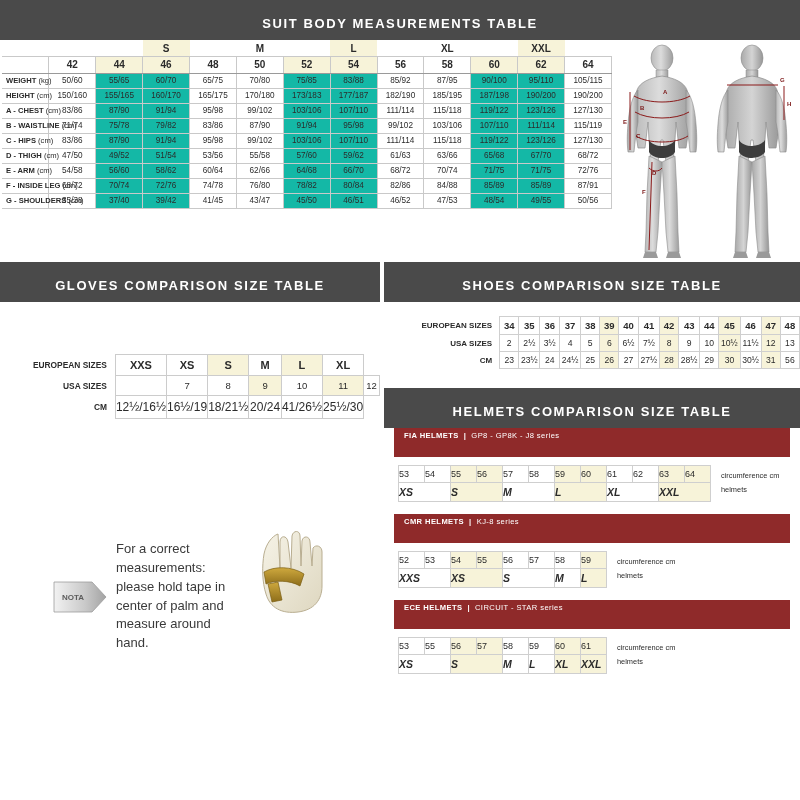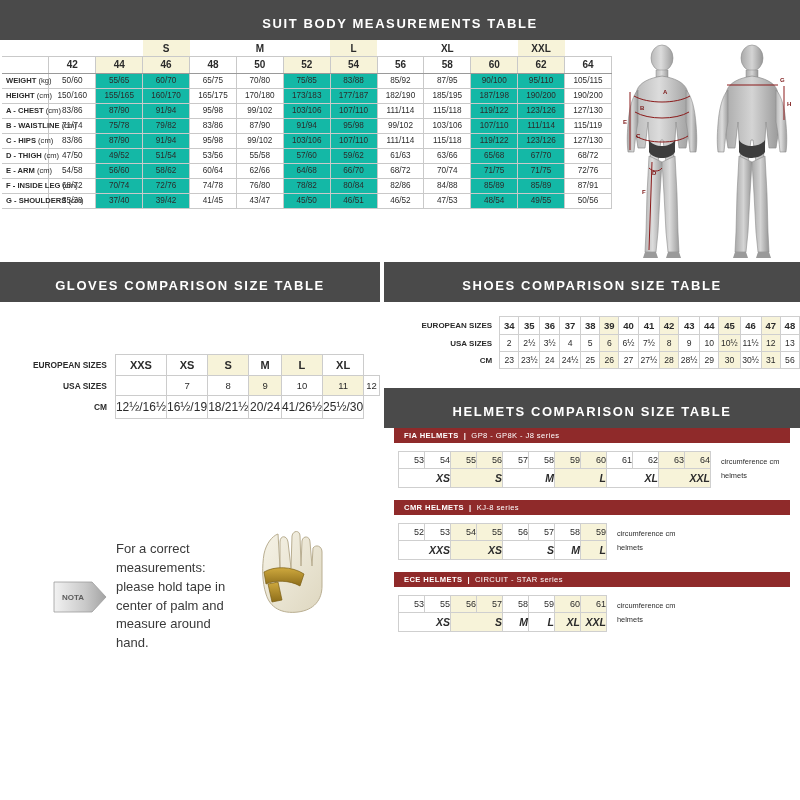--- a/index.html
+++ b/index.html
@@ -145,34 +145,34 @@
   table.shoes td.big { font-weight: bold; font-size: 9.5px; }
 
   
   .helmet-block { margin: 0; }
   .helmet-sub {
     background: #8f2a2a;
     color: #fff;
     font-size: 7.6px;
     font-weight: bold;
     letter-spacing: .4px;
-    padding: 3px 0 3px 10px;
+    padding: 3px 0 17px 10px;
     margin: 0 10px;
   }
   .helmet-sub .ser { font-weight: normal; }
   table.helm {
     border-collapse: collapse;
     margin: 8px 0 8px 14px;
     font-size: 9px;
     table-layout: fixed;
     float: left;
   }
   table.helm td {
     border: 1px solid #cfcfcf;
-    text-align: right;
+    text-align: left;
     padding: 3px 0;
     width: 26px;
     height: 17px;
   }
   table.helm td.sz { font-weight: bold; font-style: italic; font-size: 10.5px; height: 19px; }
   .helm-wrap { position: relative; overflow: hidden; }
   .helm-note {
     float: left;
     font-size: 7.4px;
     margin: 12px 0 0 10px;

